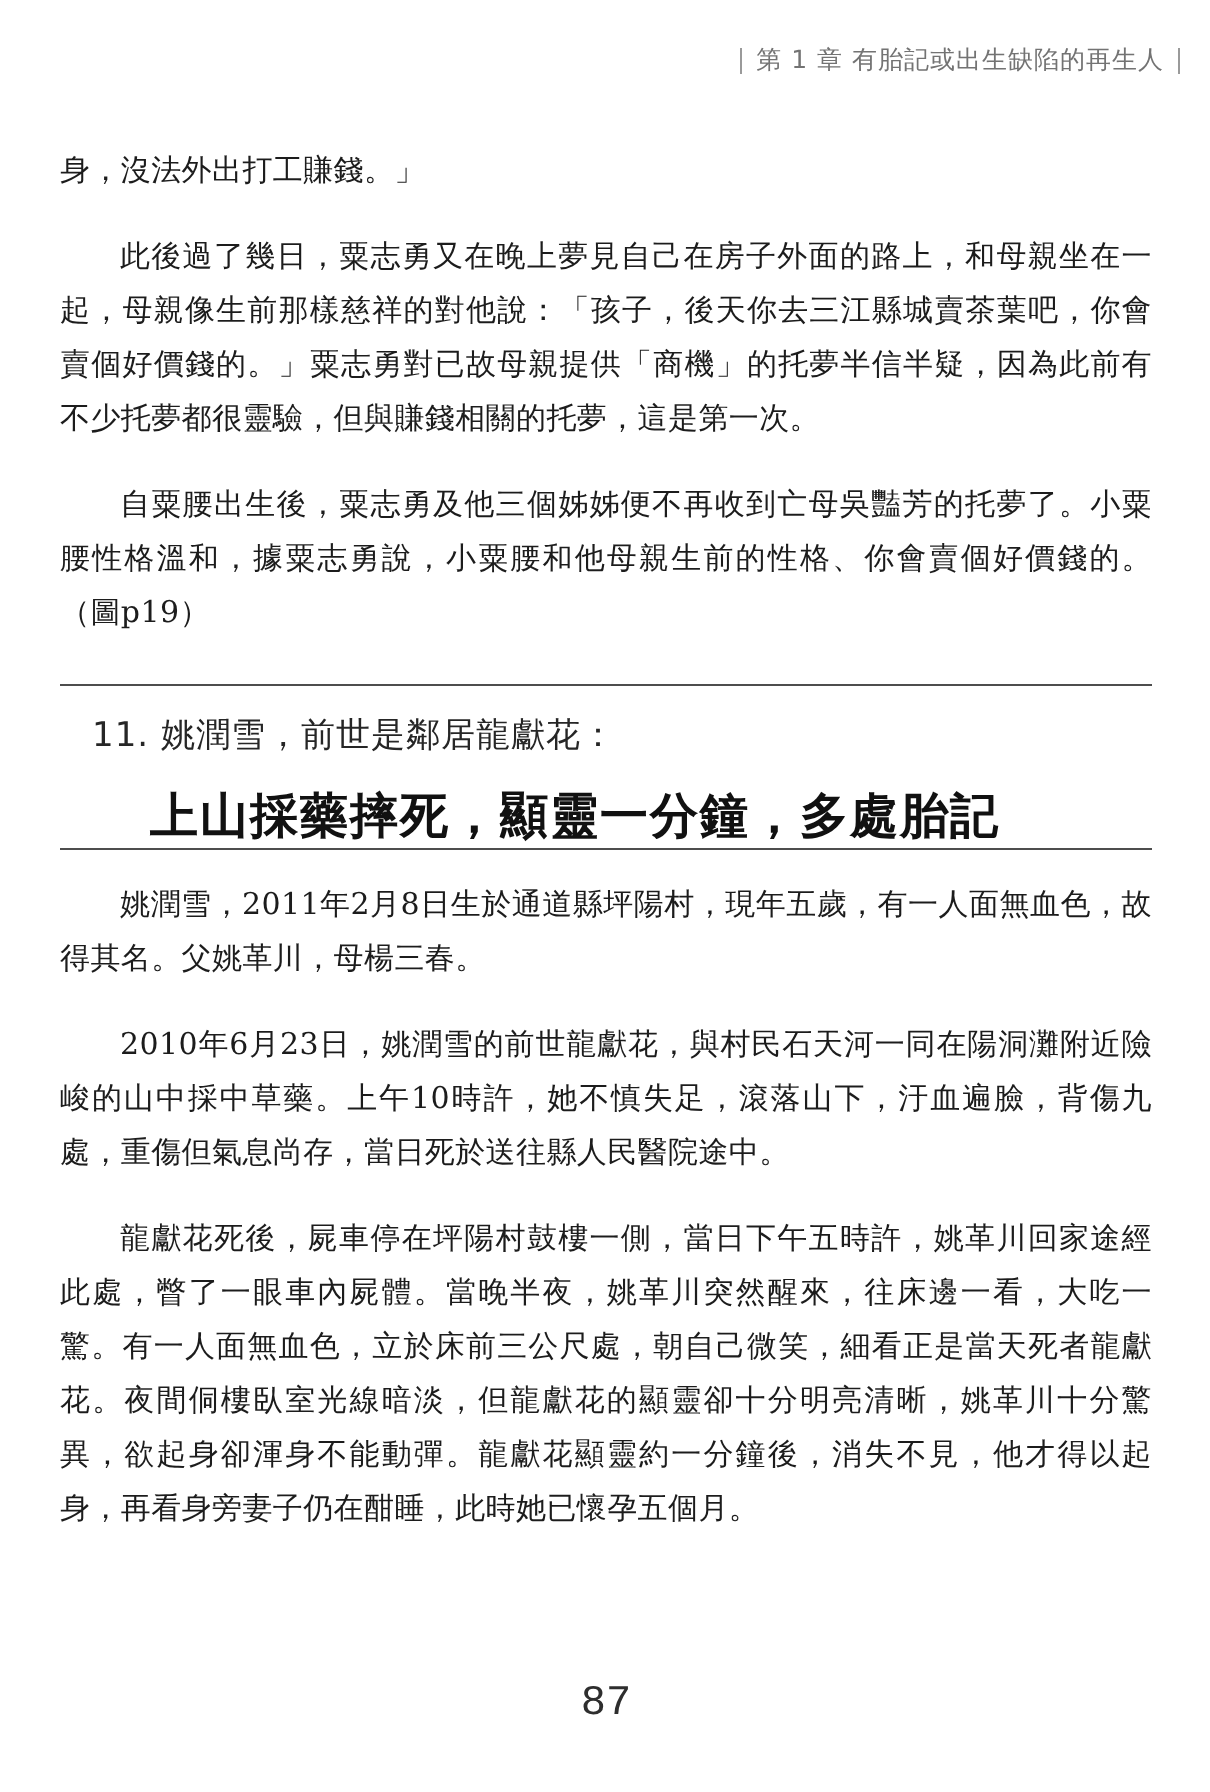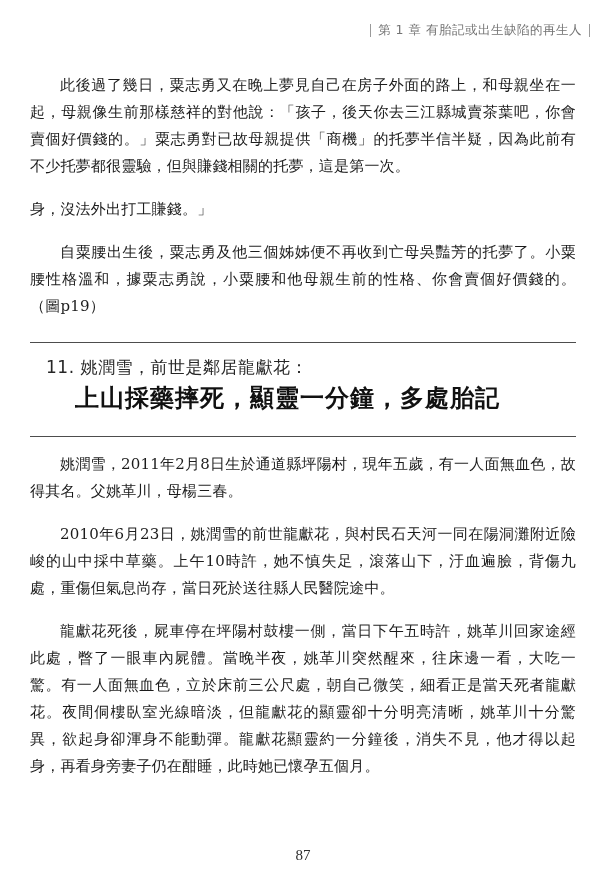--- a/index.html
+++ b/index.html
@@ -55,66 +55,66 @@
     margin-bottom: 16px;
     letter-spacing: 0.2px;
   }
   .para.continued { text-indent: 0; }
 
   
   .section-heading {
     border-top: 1px solid #4d4d4d;
     border-bottom: 1px solid #4d4d4d;
     margin: 22px 0 14px 0;
-    padding: 13px 0 22px 0;
+    padding: 13px 0 0 0;
     font-family: "DejaVu Sans", "Liberation Sans", sans-serif;
   }
   .section-sub {
     font-size: 17px;
     color: #262626;
     padding-left: 16px;
     letter-spacing: 0.5px;
   }
   .section-num { margin-right: 6px; }
   .section-title {
     font-size: 24px;
     font-weight: bold;
     color: #111111;
     padding-left: 45px;
-    margin-top: 3px;
+    margin-top: 13px;
     letter-spacing: 1px;
   }
 
   
   .page-number {
     position: absolute;
     bottom: 32px;
     left: 30px;
     width: 546px;
     text-align: center;
-    font-family: Liberation Serif, serif;
-    font-size: 15px;
+    font-family: Liberation Mono, monospace;
+    font-size: 21px;
     color: #2e2e2e;
   }
 </style>
 </head>
 <body>
 
 <div class="page">
 
   <div class="running-head">
     <span class="head-bar left"></span>
     <span>第 1 章 有胎記或出生缺陷的再生人</span>
     <span class="head-bar right"></span>
   </div>
 
   <div class="content">
 
+    <p class="para continued">身，沒法外出打工賺錢。」</p>
     <p class="para">此後過了幾日，粟志勇又在晚上夢見自己在房子外面的路上，和母親坐在一起，母親像生前那樣慈祥的對他說：「孩子，後天你去三江縣城賣茶葉吧，你會賣個好價錢的。」粟志勇對已故母親提供「商機」的托夢半信半疑，因為此前有不少托夢都很靈驗，但與賺錢相關的托夢，這是第一次。</p>
-    <p class="para continued">身，沒法外出打工賺錢。」</p>
     <p class="para">自粟腰出生後，粟志勇及他三個姊姊便不再收到亡母吳豔芳的托夢了。小粟腰性格溫和，據粟志勇說，小粟腰和他母親生前的性格、你會賣個好價錢的。（圖p19）</p>
 
     <div class="section-heading">
       <div class="section-sub">
         <span class="section-num">11.</span><span>姚潤雪，前世是鄰居龍獻花：</span>
       </div>
       <div class="section-title">上山採藥摔死，顯靈一分鐘，多處胎記</div>
     </div>
 
     <p class="para">姚潤雪，2011年2月8日生於通道縣坪陽村，現年五歲，有一人面無血色，故得其名。父姚革川，母楊三春。</p>

